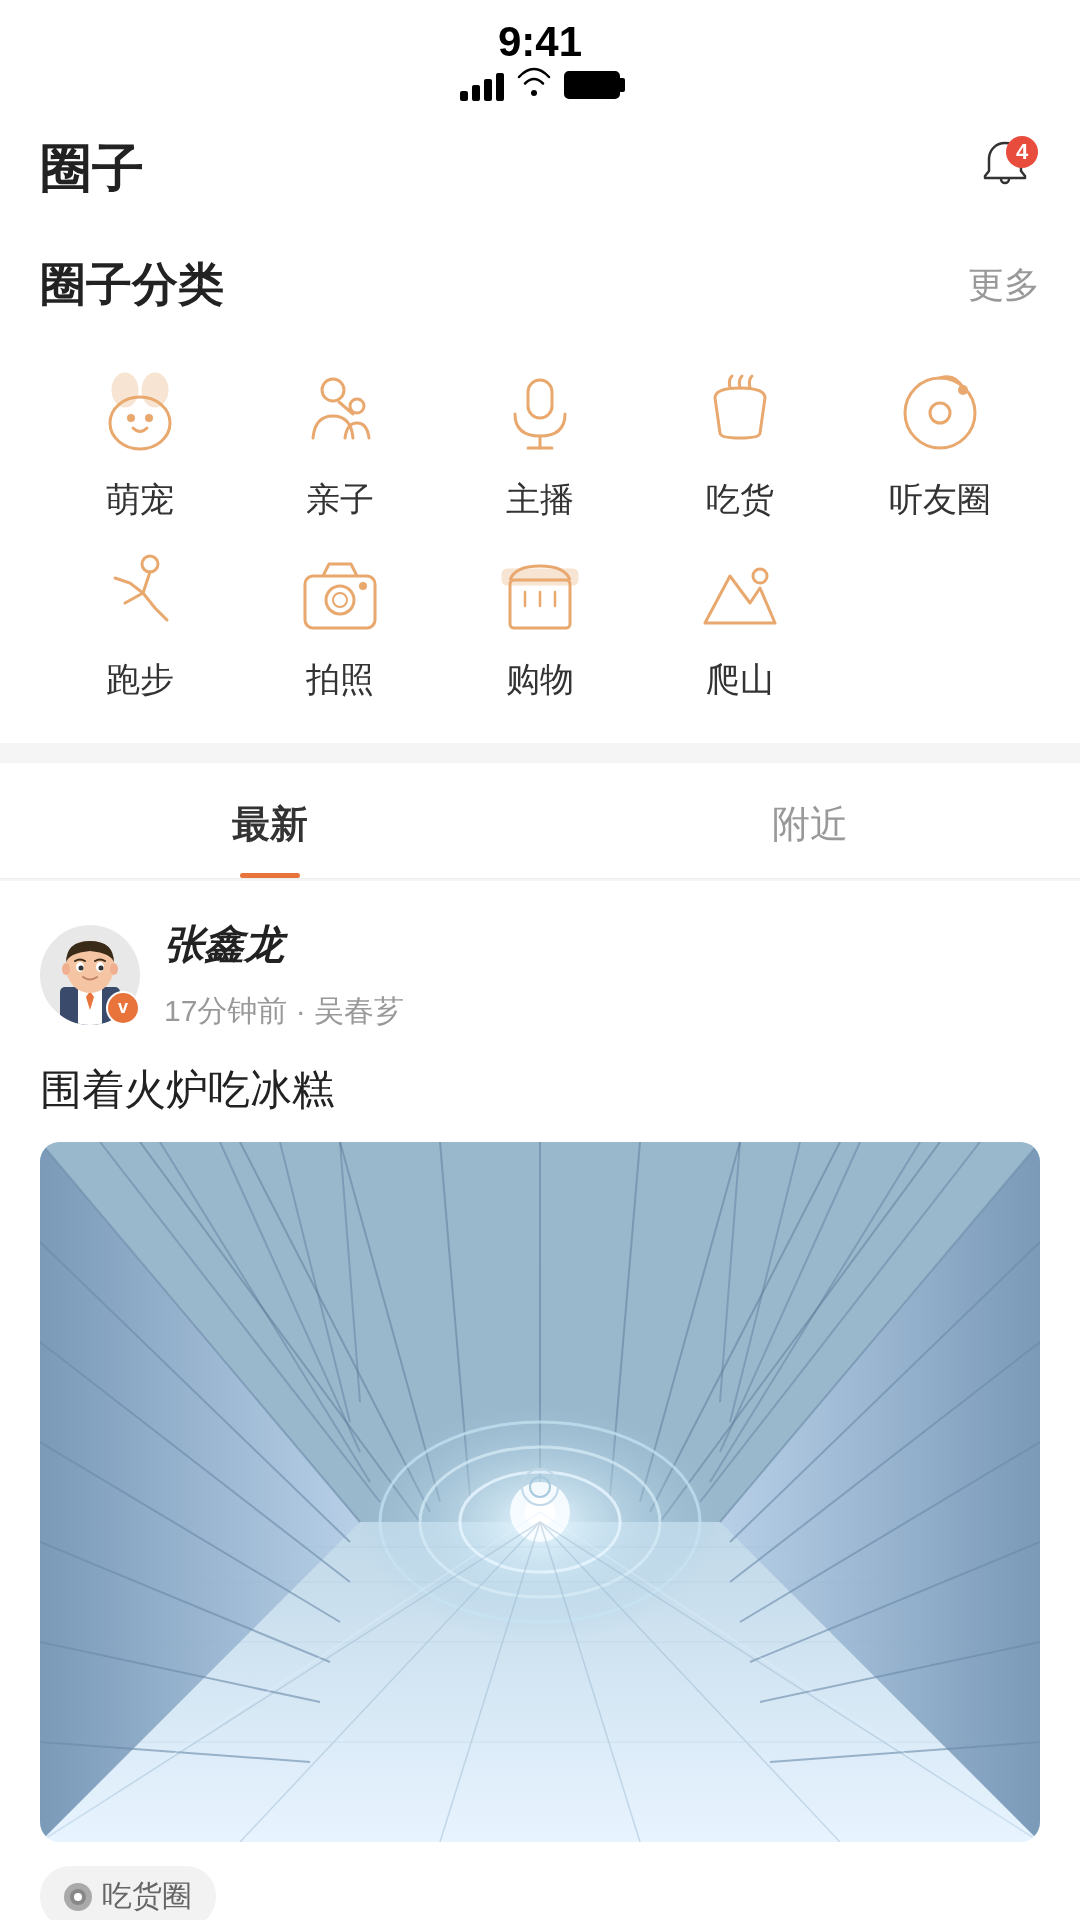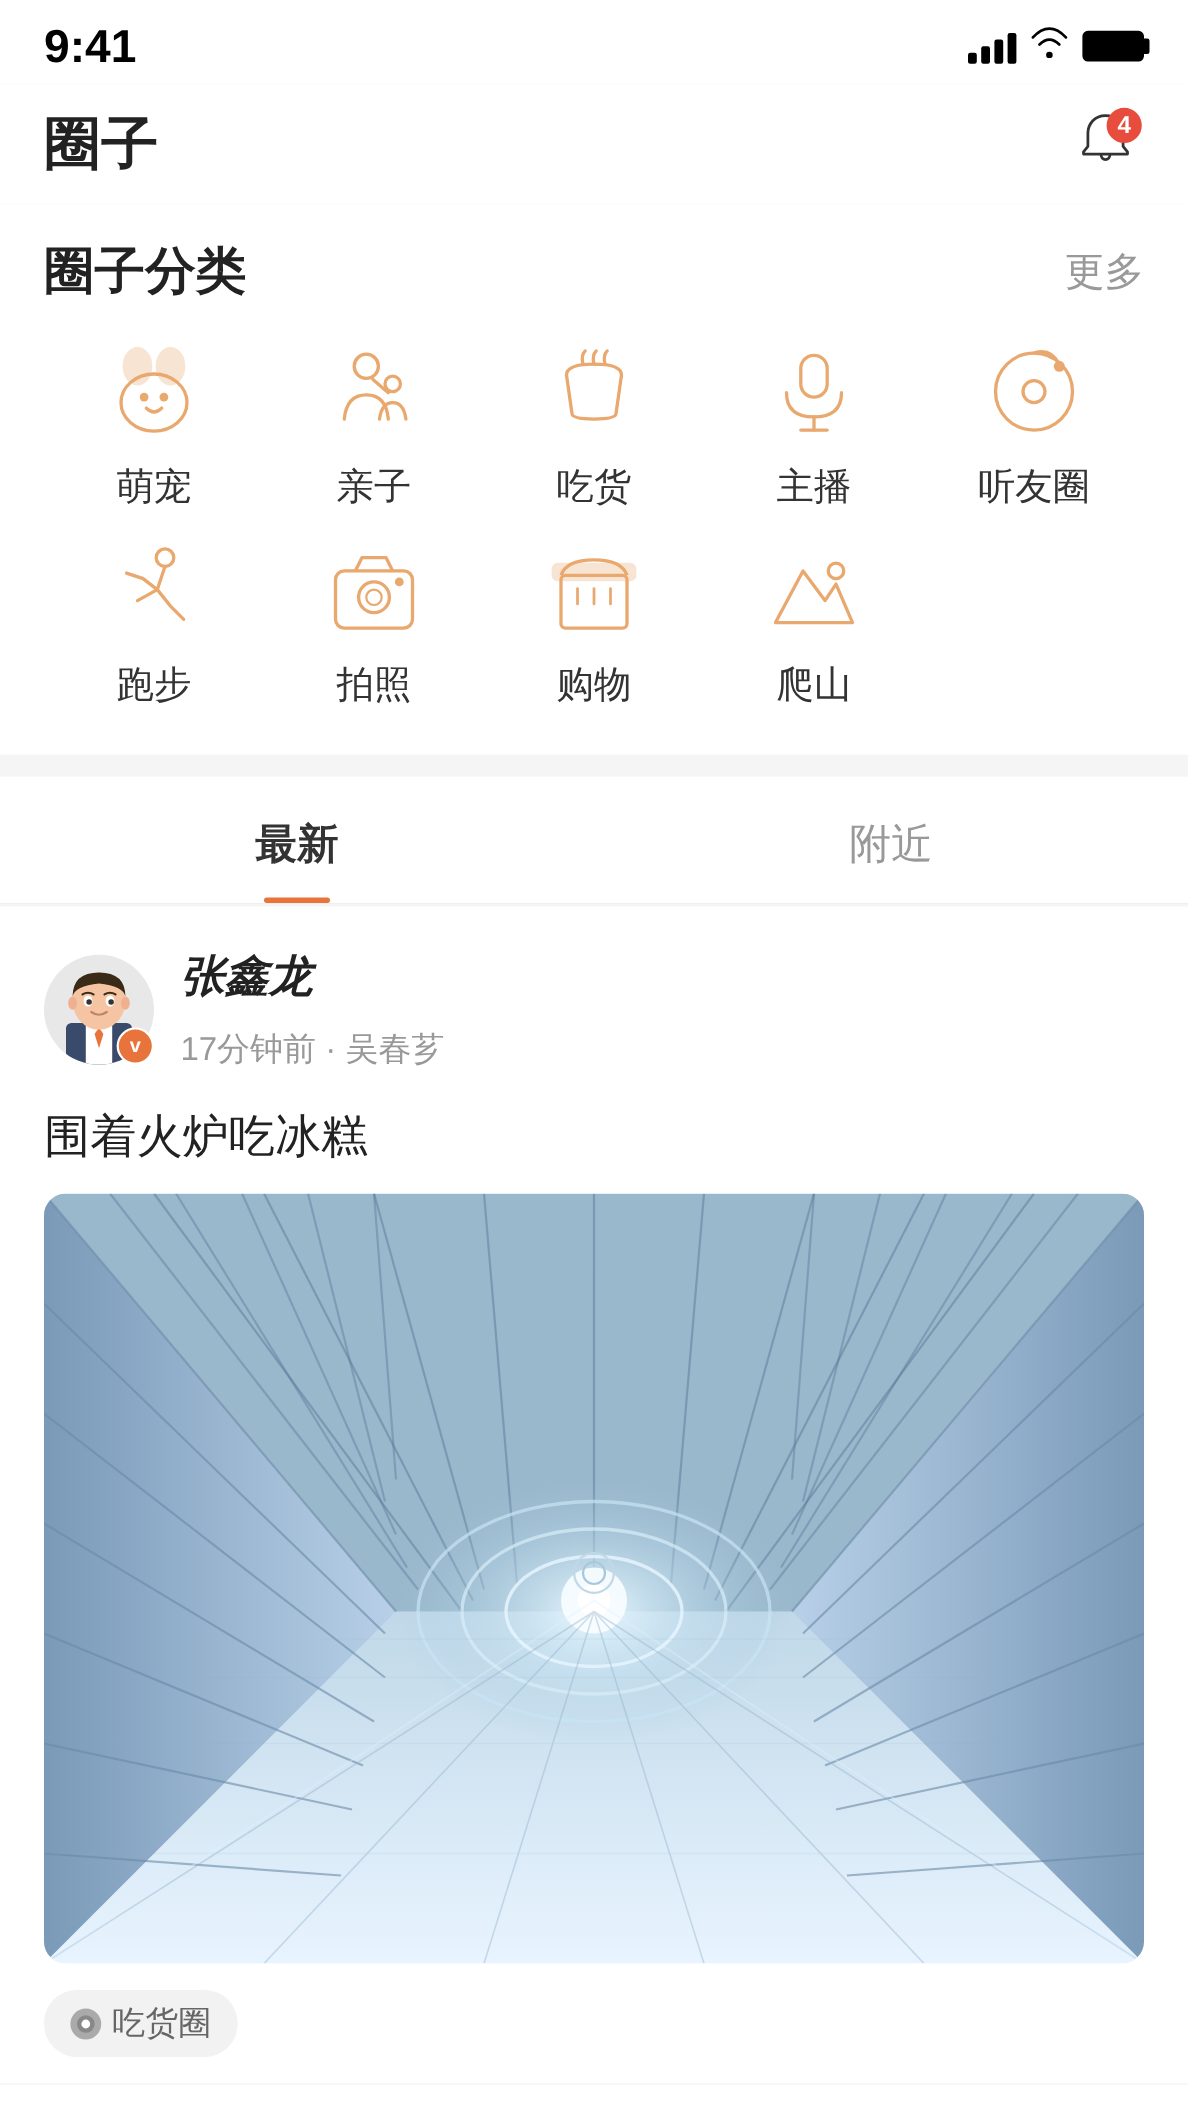--- a/index.html
+++ b/index.html
@@ -12,20 +12,21 @@
       overflow-x: hidden;
     }
 
     
     .status-bar {
       display: flex;
       justify-content: space-between;
       align-items: center;
       padding: 18px 40px 10px 40px;
       background: #fff;
+      flex-direction: column;
     }
     .status-time {
       font-size: 42px;
       font-weight: 600;
       color: #000;
     }
     .status-icons {
       display: flex;
       align-items: center;
       gap: 12px;
@@ -110,21 +111,21 @@
     
     .category-section {
       background: #fff;
       padding: 30px 40px 40px 40px;
       margin-bottom: 20px;
     }
     .section-header {
       display: flex;
       justify-content: space-between;
       align-items: center;
-      margin-bottom: 28px;
+      margin-bottom: 47px;
     }
     .section-title {
       font-size: 46px;
       font-weight: 700;
       color: #222;
     }
     .more-link {
       font-size: 36px;
       color: #999;
     }
@@ -381,39 +382,39 @@
           <path d="M50 70 Q52 55 62 55 Q72 55 74 70" stroke="#e8a86e" stroke-width="3" fill="none" stroke-linecap="round"></path>
           <path d="M44 34 L58 46" stroke="#e8a86e" stroke-width="3" stroke-linecap="round"></path>
         </svg>
       </div>
       <span class="category-label">亲子</span>
     </div>
 
     <div class="category-item">
       <div class="category-icon">
         <svg width="90" height="90" viewBox="0 0 90 90" fill="none">
+          <rect x="33" y="12" width="24" height="38" rx="12" fill="none" stroke="#e8a86e" stroke-width="3"></rect>
+          <path d="M20 46 Q20 68 45 68 Q70 68 70 46" stroke="#e8a86e" stroke-width="3" fill="none" stroke-linecap="round"></path>
+          <line x1="45" y1="68" x2="45" y2="80" stroke="#e8a86e" stroke-width="3" stroke-linecap="round"></line>
+          <line x1="33" y1="80" x2="57" y2="80" stroke="#e8a86e" stroke-width="3" stroke-linecap="round"></line>
+        </svg>
+      </div>
+      <span class="category-label">主播</span>
+    </div>
+
+    <div class="category-item">
+      <div class="category-icon">
+        <svg width="90" height="90" viewBox="0 0 90 90" fill="none">
           <path d="M20 30 Q20 20 45 20 Q70 20 70 30 L65 65 Q65 70 45 70 Q25 70 25 65Z" fill="none" stroke="#e8a86e" stroke-width="3"></path>
           <path d="M35 20 Q33 12 37 8" stroke="#e8a86e" stroke-width="3" stroke-linecap="round" fill="none"></path>
           <path d="M45 20 Q43 12 47 8" stroke="#e8a86e" stroke-width="3" stroke-linecap="round" fill="none"></path>
           <path d="M55 20 Q53 12 57 8" stroke="#e8a86e" stroke-width="3" stroke-linecap="round" fill="none"></path>
         </svg>
       </div>
       <span class="category-label">吃货</span>
-    </div>
-
-    <div class="category-item">
-      <div class="category-icon">
-        <svg width="90" height="90" viewBox="0 0 90 90" fill="none">
-          <rect x="33" y="12" width="24" height="38" rx="12" fill="none" stroke="#e8a86e" stroke-width="3"></rect>
-          <path d="M20 46 Q20 68 45 68 Q70 68 70 46" stroke="#e8a86e" stroke-width="3" fill="none" stroke-linecap="round"></path>
-          <line x1="45" y1="68" x2="45" y2="80" stroke="#e8a86e" stroke-width="3" stroke-linecap="round"></line>
-          <line x1="33" y1="80" x2="57" y2="80" stroke="#e8a86e" stroke-width="3" stroke-linecap="round"></line>
-        </svg>
-      </div>
-      <span class="category-label">主播</span>
     </div>
 
     <div class="category-item">
       <div class="category-icon">
         <svg width="90" height="90" viewBox="0 0 90 90" fill="none">
           <circle cx="45" cy="45" r="35" fill="none" stroke="#e8a86e" stroke-width="3"></circle>
           <circle cx="45" cy="45" r="10" fill="none" stroke="#e8a86e" stroke-width="3"></circle>
           <path d="M45 10 Q60 5 68 20" stroke="#e8a86e" stroke-width="3" fill="none" stroke-linecap="round"></path>
           <circle cx="68" cy="22" r="5" fill="#e8a86e"></circle>
         </svg>

